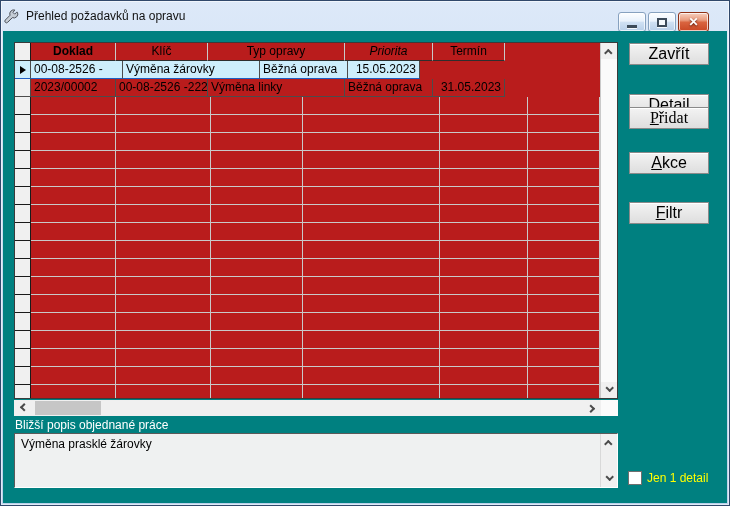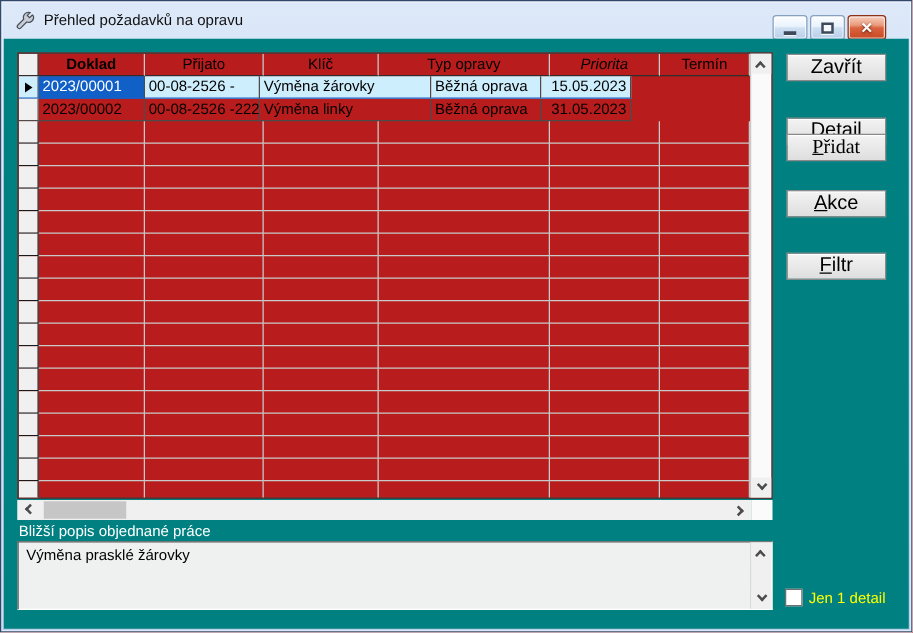--- a/index.html
+++ b/index.html
@@ -6,21 +6,21 @@
   html,body { width:730px; height:506px; overflow:hidden; background:#fff;
               font-family:"Liberation Sans", sans-serif; }
 
   
   .window { position:relative; width:730px; height:506px;
             background:linear-gradient(180deg,#dde9f9 0%, #cddef2 30%, #b9d0ea 100%);
             border:1px solid #30486b;
             box-shadow: inset 0 0 0 1px rgba(255,255,255,.55); }
 
   .titlebar { position:absolute; left:1px; top:1px; right:1px; height:29px;
-              display:flex; align-items:center; padding-left:9px; }
+              display:flex; align-items:center; padding-left:0; }
   .app-icon { width:18px; height:18px; margin-right:6px; display:flex; align-items:center; }
   .title-text { font-size:12px; color:#111; padding-bottom:2px; }
 
   .winbtn { position:absolute; top:11px; height:20px; border-radius:3px;
             display:flex; align-items:center; justify-content:center;
             border:1px solid #87a1bf;
             background:linear-gradient(180deg,#fdfeff 0%, #e9f2fc 45%, #cfe0f3 52%, #b8cfe9 100%);
             box-shadow: inset 0 0 0 1px rgba(255,255,255,.7); cursor:default; }
   .winbtn-min   { right:83px; width:28px; }
   .winbtn-max   { right:53px; width:28px; }
@@ -127,32 +127,30 @@
     <span class="glyph-close">✕</span>
   </div>
 
   <div class="client">
 
     <div class="grid">
       <div class="grid-scroll-area">
         <div class="grow grid-header" id="grid-header">
             <div class="gcell ind"></div>
             <div class="gcell col-bold" style="width: 85px;">Doklad</div>
-            <div class="gcell" style="width: 95px;">Přijato</div>
             <div class="gcell" style="width: 92px;">Klíč</div>
             <div class="gcell" style="width: 137px;">Typ opravy</div>
             <div class="gcell" style="width: 88px; font-style: italic;">Priorita</div>
             <div class="gcell" style="width: 72px;">Termín</div>
           </div>
         <div id="grid-body">
             <div class="grow data-row row-selected">
               <div class="gcell ind">
                 <span class="tri-right"></span>
               </div>
-              <div class="gcell cell-focused" style="width: 85px; text-align: left;">2023/00001</div>
               <div class="gcell" style="width: 92px; text-align: left;">00-08-2526 -</div>
               <div class="gcell" style="width: 137px; text-align: left;">Výměna žárovky</div>
               <div class="gcell" style="width: 88px; text-align: left;">Běžná oprava</div>
               <div class="gcell" style="width: 72px; text-align: right;">15.05.2023</div>
             </div>
             <div class="grow data-row">
               <div class="gcell ind"></div>
               <div class="gcell" style="width: 85px; text-align: left;">2023/00002</div>
               <div class="gcell" style="width: 92px; text-align: left;">00-08-2526 -222</div>
               <div class="gcell" style="width: 137px; text-align: left;">Výměna linky</div>

